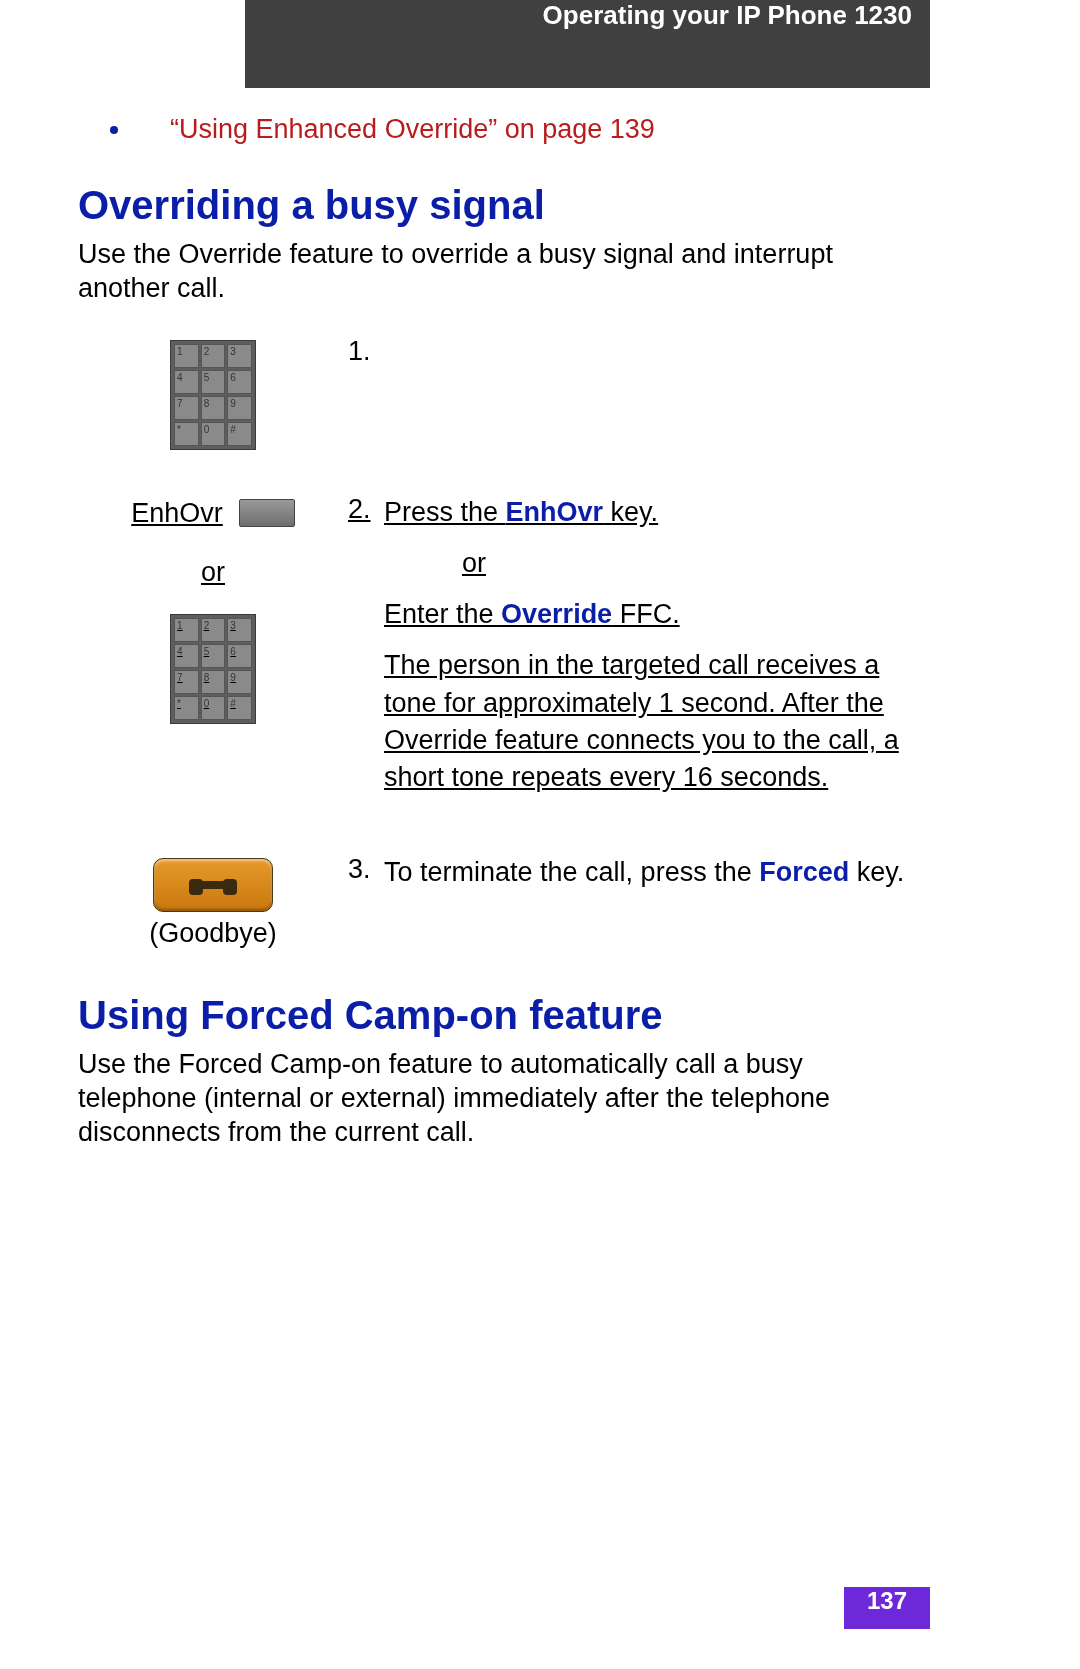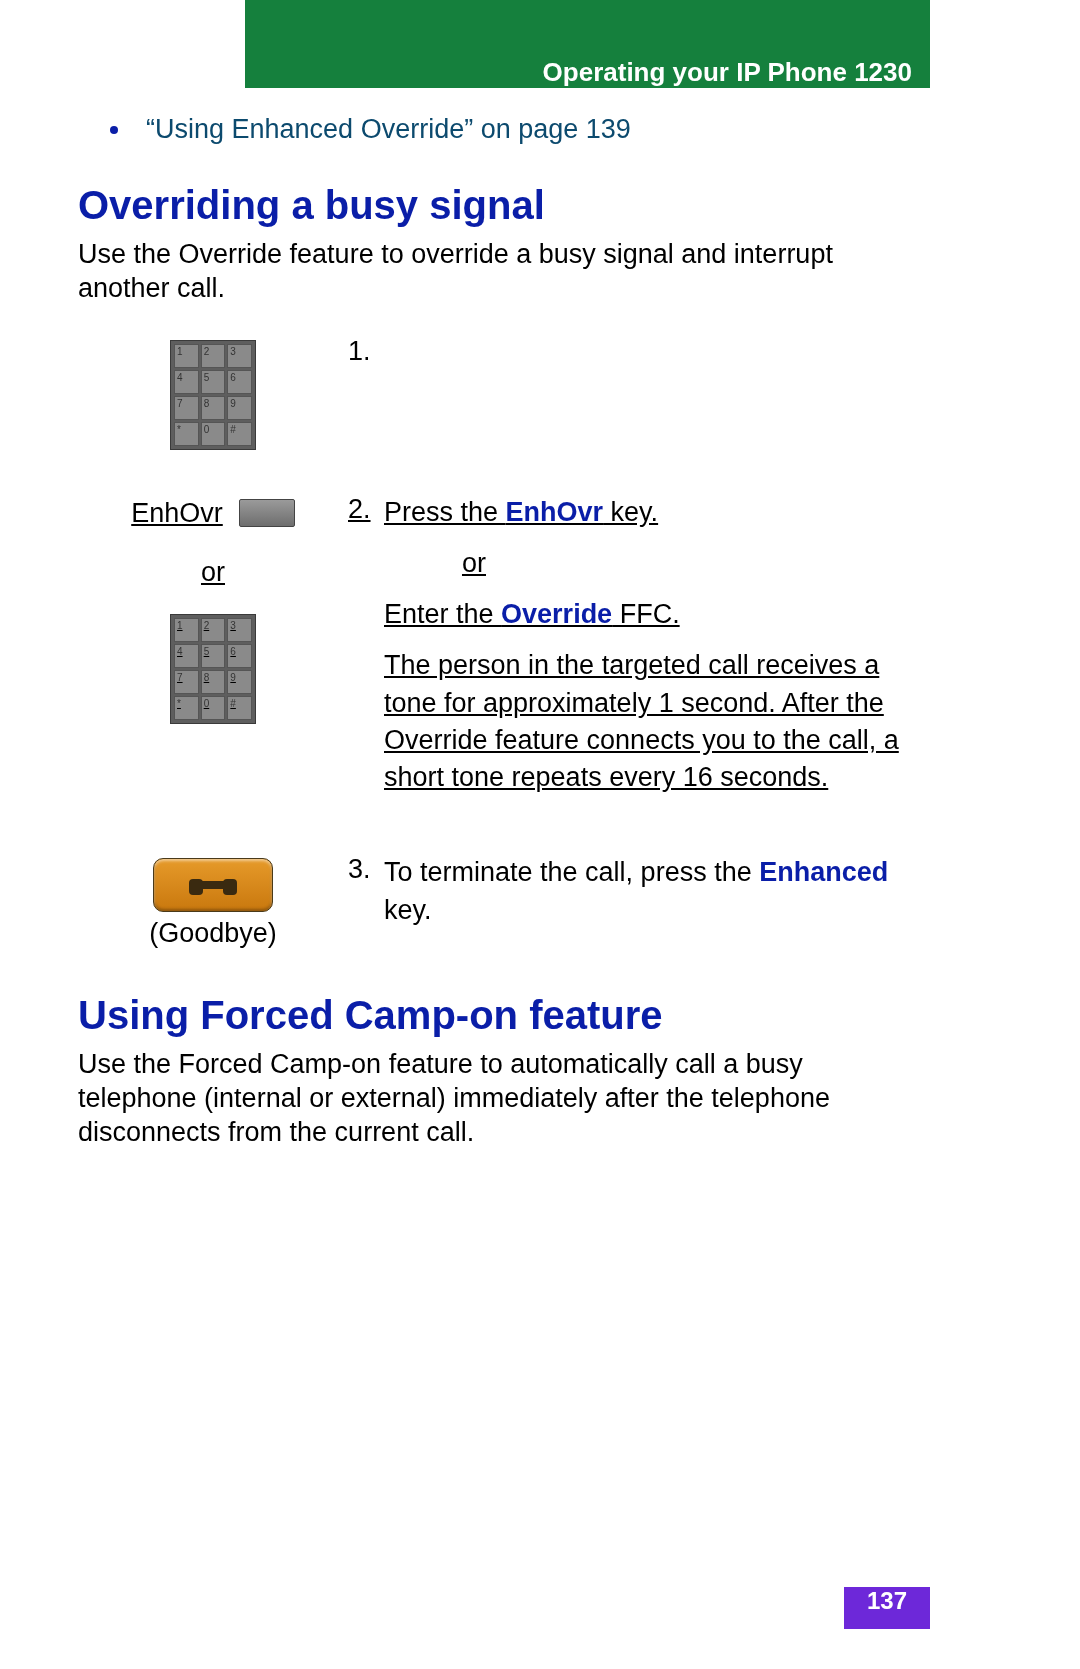--- a/index.html
+++ b/index.html
@@ -15,26 +15,26 @@
     height: 1669px;
     background: #ffffff;
     overflow: hidden;
   }
   .header-band {
     position: absolute;
     top: 0;
     left: 245px;
     width: 685px;
     height: 88px;
-    background: #15803d;
+    background: #404040;
     color: #ffffff;
     font-weight: bold;
     font-size: 26px;
     display: flex;
-    align-items: flex-end;
+    align-items: flex-start;
     justify-content: flex-end;
     padding-right: 18px;
     box-sizing: border-box;
   }
   .content {
     position: absolute;
     left: 78px;
     top: 114px;
     width: 850px;
   }
@@ -45,23 +45,23 @@
   }
   .bullet-dot {
     width: 8px;
     height: 8px;
     background: #0a1ea8;
     border-radius: 50%;
     margin: 12px 12px 0 32px;
     flex-shrink: 0;
   }
   .bullet-link {
-    color: #0c4a6e;
-    font-size: 27px;
-    margin-left: 16px;
+    color: #b91c1c;
+    font-size: 27px;
+    margin-left: 40px;
   }
   .section-heading {
     color: #0a1ea8;
     font-weight: bold;
     font-size: 40px;
     margin: 0 0 10px 0;
   }
   .body-text {
     color: #000000;
     font-size: 27px;
@@ -284,21 +284,21 @@
               <div class="end left"></div>
               <div class="end right"></div>
             </div>
           </div>
           <div class="label-plain">(Goodbye)</div>
         </div>
         <div class="right-col">
           <div class="step-number">3.</div>
           <div class="step-text">
             <p>
-              <span>To terminate the call, press the </span><span class="keyword">Enhanced</span><span> key.</span>
+              <span>To terminate the call, press the </span><span class="keyword">Forced</span><span> key.</span>
             </p>
           </div>
         </div>
       </div>
 
     </div>
 
     <h2 class="section-heading" style="margin-top:36px;">Using Forced Camp-on feature</h2>
     <p class="body-text">Use the Forced Camp-on feature to automatically call a busy telephone (internal or external) immediately after the telephone disconnects from the current call.</p>
 

